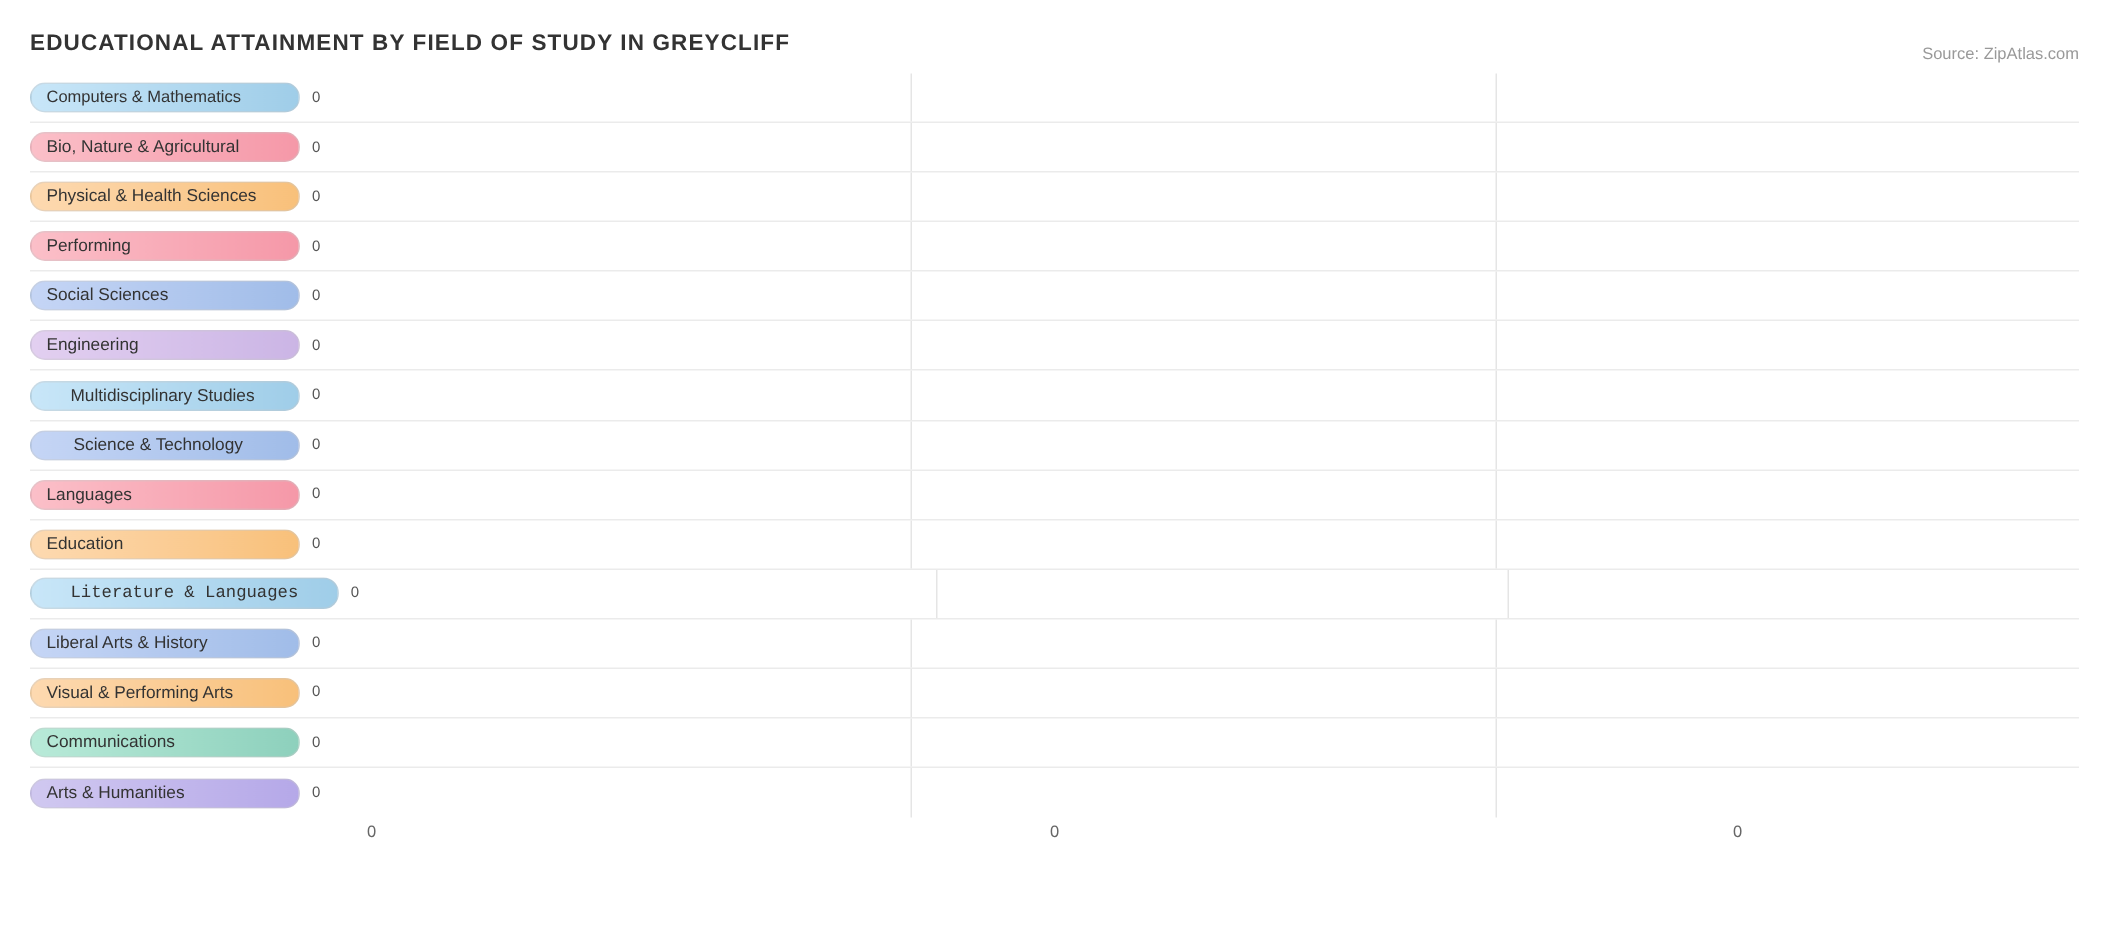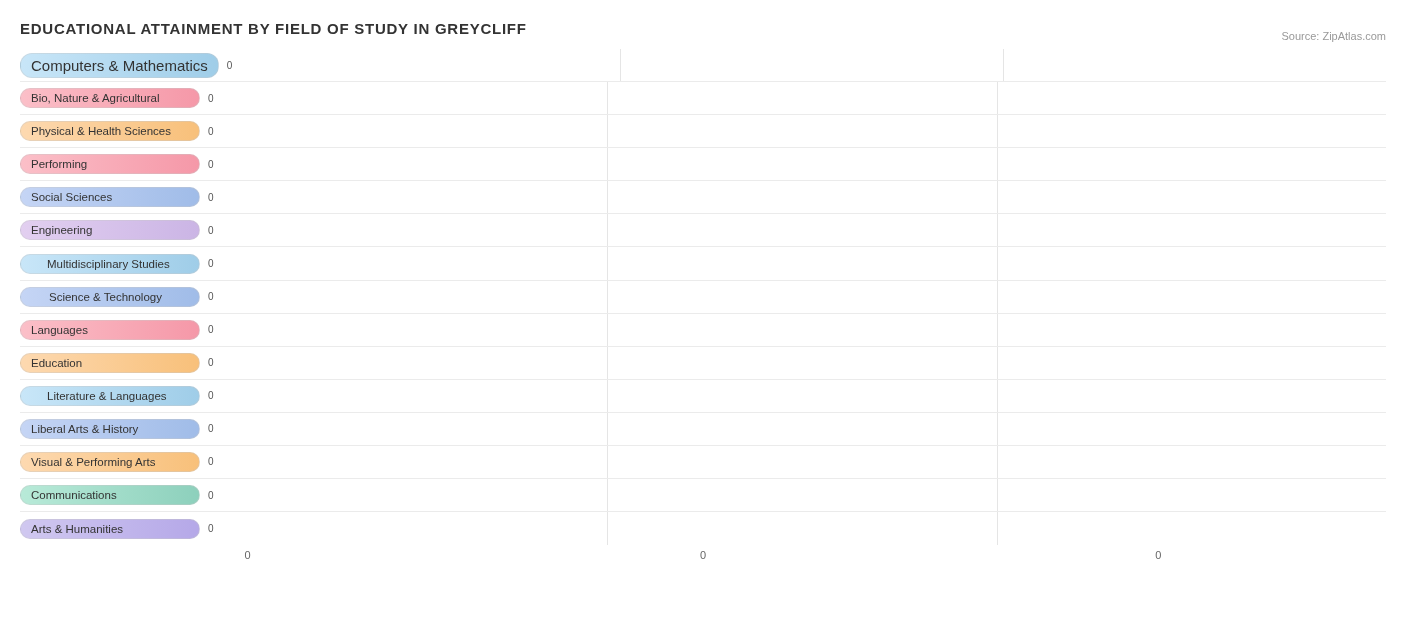--- a/index.html
+++ b/index.html
@@ -80,21 +80,21 @@
 <div class="chart-container">
   <div class="chart-title">EDUCATIONAL ATTAINMENT BY FIELD OF STUDY IN GREYCLIFF</div>
   <div class="source-label">Source: ZipAtlas.com</div>
 
   <div class="chart-area">
 
     <div style="width:100%; height:100%; display:flex; flex-direction:column;">
       <div class="rows-wrapper" id="rows-wrapper">
 
       <div class="full-row">
-            <span style="font-size: 15px; color: rgb(51, 51, 51); background: linear-gradient(90deg, rgb(200, 230, 248), rgb(159, 205, 232)); border-radius: 12px; padding: 3px 10px; white-space: nowrap; z-index: 2; position: relative; display: inline-block; flex-shrink: 0; min-width: 180px; border: 1px solid rgba(200, 200, 200, 0.4);">Computers &amp; Mathematics</span>
+            <span style="font-size: 11px; color: rgb(51, 51, 51); background: linear-gradient(90deg, rgb(200, 230, 248), rgb(159, 205, 232)); border-radius: 12px; padding: 3px 10px; white-space: nowrap; z-index: 2; position: relative; display: inline-block; flex-shrink: 0; min-width: 180px; border: 1px solid rgba(200, 200, 200, 0.4);">Computers &amp; Mathematics</span>
             <span style="font-size: 10px; color: rgb(85, 85, 85); background: rgba(255, 255, 255, 0.5); border-radius: 8px; padding: 1px 5px; margin-left: 3px; flex-shrink: 0;">0</span>
             <div style="flex: 1 1 0%; height: 100%; display: flex; align-items: center;">
               <div style="flex: 1 1 0%; height: 100%; border-right: 1px solid rgb(229, 229, 229);"></div>
               <div style="flex: 1 1 0%; height: 100%; border-right: 1px solid rgb(229, 229, 229);"></div>
               <div style="flex: 1 1 0%; height: 100%; border-right: none;"></div>
             </div>
           </div>
           <div class="full-row">
             <span style="font-size: 11.5px; color: rgb(51, 51, 51); background: linear-gradient(90deg, rgb(251, 191, 200), rgb(245, 152, 168)); border-radius: 12px; padding: 3px 10px; white-space: nowrap; z-index: 2; position: relative; display: inline-block; flex-shrink: 0; min-width: 180px; border: 1px solid rgba(200, 200, 200, 0.4);">Bio, Nature &amp; Agricultural</span>
             <span style="font-size: 10px; color: rgb(85, 85, 85); background: rgba(255, 255, 255, 0.5); border-radius: 8px; padding: 1px 5px; margin-left: 3px; flex-shrink: 0;">0</span>
@@ -170,21 +170,21 @@
           <div class="full-row">
             <span style="font-size: 11.5px; color: rgb(51, 51, 51); background: linear-gradient(90deg, rgb(253, 217, 176), rgb(248, 192, 122)); border-radius: 12px; padding: 3px 10px; white-space: nowrap; z-index: 2; position: relative; display: inline-block; flex-shrink: 0; min-width: 180px; border: 1px solid rgba(200, 200, 200, 0.4);">Education</span>
             <span style="font-size: 10px; color: rgb(85, 85, 85); background: rgba(255, 255, 255, 0.5); border-radius: 8px; padding: 1px 5px; margin-left: 3px; flex-shrink: 0;">0</span>
             <div style="flex: 1 1 0%; height: 100%; display: flex; align-items: center;">
               <div style="flex: 1 1 0%; height: 100%; border-right: 1px solid rgb(229, 229, 229);"></div>
               <div style="flex: 1 1 0%; height: 100%; border-right: 1px solid rgb(229, 229, 229);"></div>
               <div style="flex: 1 1 0%; height: 100%; border-right: none;"></div>
             </div>
           </div>
           <div class="full-row">
-            <span style="font-size: 11.5px; color: rgb(51, 51, 51); background: linear-gradient(90deg, rgb(200, 230, 248), rgb(159, 205, 232)); border-radius: 12px; padding: 3px 26px; white-space: nowrap; z-index: 2; position: relative; display: inline-block; flex-shrink: 0; min-width: 180px; border: 1px solid rgba(200, 200, 200, 0.4);">Literature &amp; Languages</span>
+            <span style="font-size: 11.5px; color: rgb(51, 51, 51); background: linear-gradient(90deg, rgb(200, 230, 248), rgb(159, 205, 232)); border-radius: 12px; padding: 3px 26px; white-space: nowrap; z-index: 2; position: relative; display: inline-block; flex-shrink: 0; min-width: 180px; border: 1px solid rgba(200, 200, 200, 0.4); font-family: Liberation Mono, monospace;">Literature &amp; Languages</span>
             <span style="font-size: 10px; color: rgb(85, 85, 85); background: rgba(255, 255, 255, 0.5); border-radius: 8px; padding: 1px 5px; margin-left: 3px; flex-shrink: 0;">0</span>
             <div style="flex: 1 1 0%; height: 100%; display: flex; align-items: center;">
               <div style="flex: 1 1 0%; height: 100%; border-right: 1px solid rgb(229, 229, 229);"></div>
               <div style="flex: 1 1 0%; height: 100%; border-right: 1px solid rgb(229, 229, 229);"></div>
               <div style="flex: 1 1 0%; height: 100%; border-right: none;"></div>
             </div>
           </div>
           <div class="full-row">
             <span style="font-size: 11.5px; color: rgb(51, 51, 51); background: linear-gradient(90deg, rgb(197, 213, 245), rgb(160, 188, 232)); border-radius: 12px; padding: 3px 10px; white-space: nowrap; z-index: 2; position: relative; display: inline-block; flex-shrink: 0; min-width: 180px; border: 1px solid rgba(200, 200, 200, 0.4);">Liberal Arts &amp; History</span>
             <span style="font-size: 10px; color: rgb(85, 85, 85); background: rgba(255, 255, 255, 0.5); border-radius: 8px; padding: 1px 5px; margin-left: 3px; flex-shrink: 0;">0</span>

